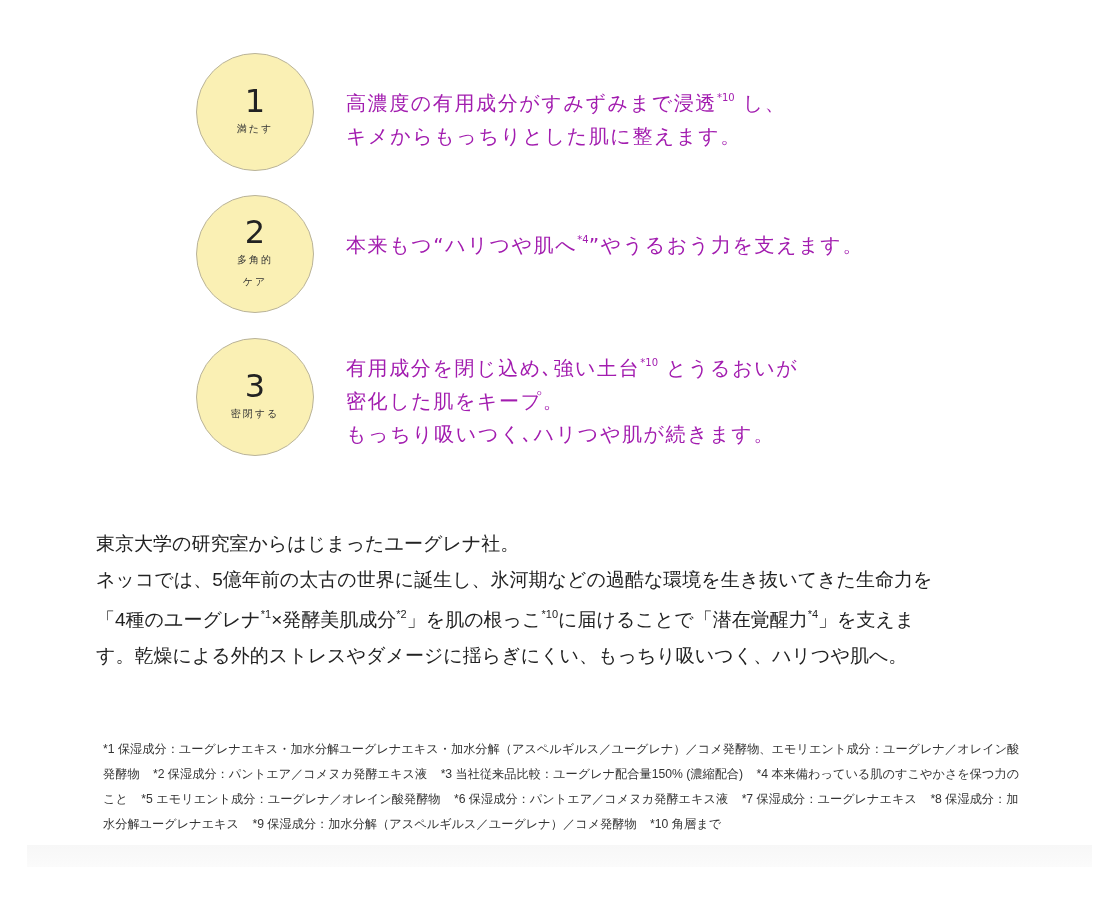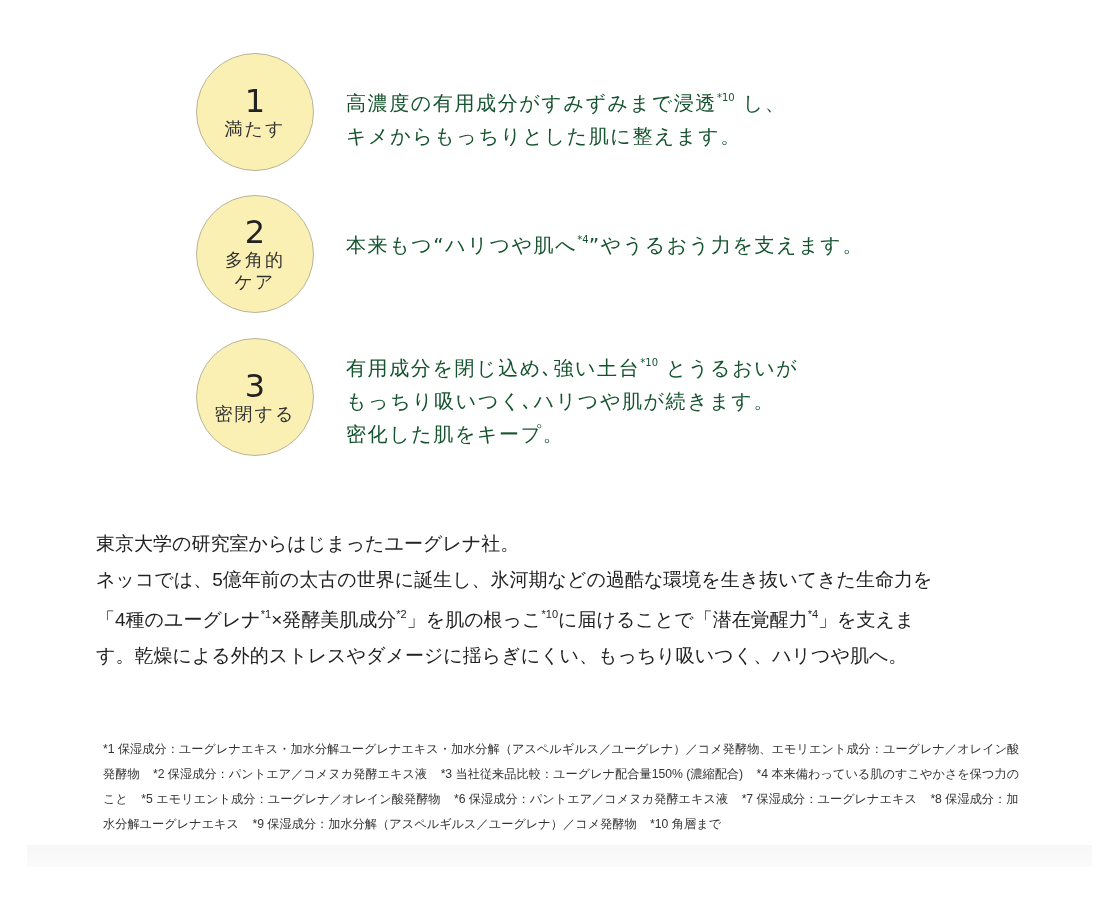--- a/index.html
+++ b/index.html
@@ -37,33 +37,33 @@
       box-sizing: border-box;
     }
     .circle .num {
       font-family: "DejaVu Sans", sans-serif;
       font-size: 32px;
       line-height: 34px;
       color: #222222;
       font-weight: normal;
     }
     .circle .lbl {
-      font-size: 18px;
+      font-size: 10px;
       line-height: 22px;
       color: #333333;
       letter-spacing: 2px;
       text-align: center;
     }
     .feature-text {
       position: absolute;
       left: 150px;
       font-size: 20px;
       line-height: 33px;
       letter-spacing: 1.6px;
-      color: #14532d;
+      color: #a21caf;
       white-space: nowrap;
     }
     .feature-text sup, .feature-text .sup {
       font-size: 10px;
       vertical-align: 9px;
       letter-spacing: 0;
     }
     .intro {
       position: absolute;
       left: 96px;
@@ -128,22 +128,22 @@
   </div>
 </div>
 
 <div class="feature" style="top:338px;">
   <div class="circle">
     <div class="num">3</div>
     <div class="lbl">密閉する</div>
   </div>
   <div class="feature-text" style="top:8px;">
     <div><span>有用成分を閉じ込め､強い土台</span><span class="sup">*10</span><span> とうるおいが</span></div>
+    <div><span>密化した肌をキープ。</span></div>
     <div><span>もっちり吸いつく､ハリつや肌が続きます。</span></div>
-    <div><span>密化した肌をキープ。</span></div>
   </div>
 </div>
 
 <div class="intro">
   <p>東京大学の研究室からはじまったユーグレナ社。</p>
   <p>ネッコでは、5億年前の太古の世界に誕生し、氷河期などの過酷な環境を生き抜いてきた生命力を</p>
   <p><span>「4種のユーグレナ</span><sup>*1</sup><span>×発酵美肌成分</span><sup>*2</sup><span>」を肌の根っこ</span><sup>*10</sup><span>に届けることで「潜在覚醒力</span><sup>*4</sup><span>」を支えま</span></p>
   <p>す。乾燥による外的ストレスやダメージに揺らぎにくい、もっちり吸いつく、ハリつや肌へ。</p>
 </div>
 

